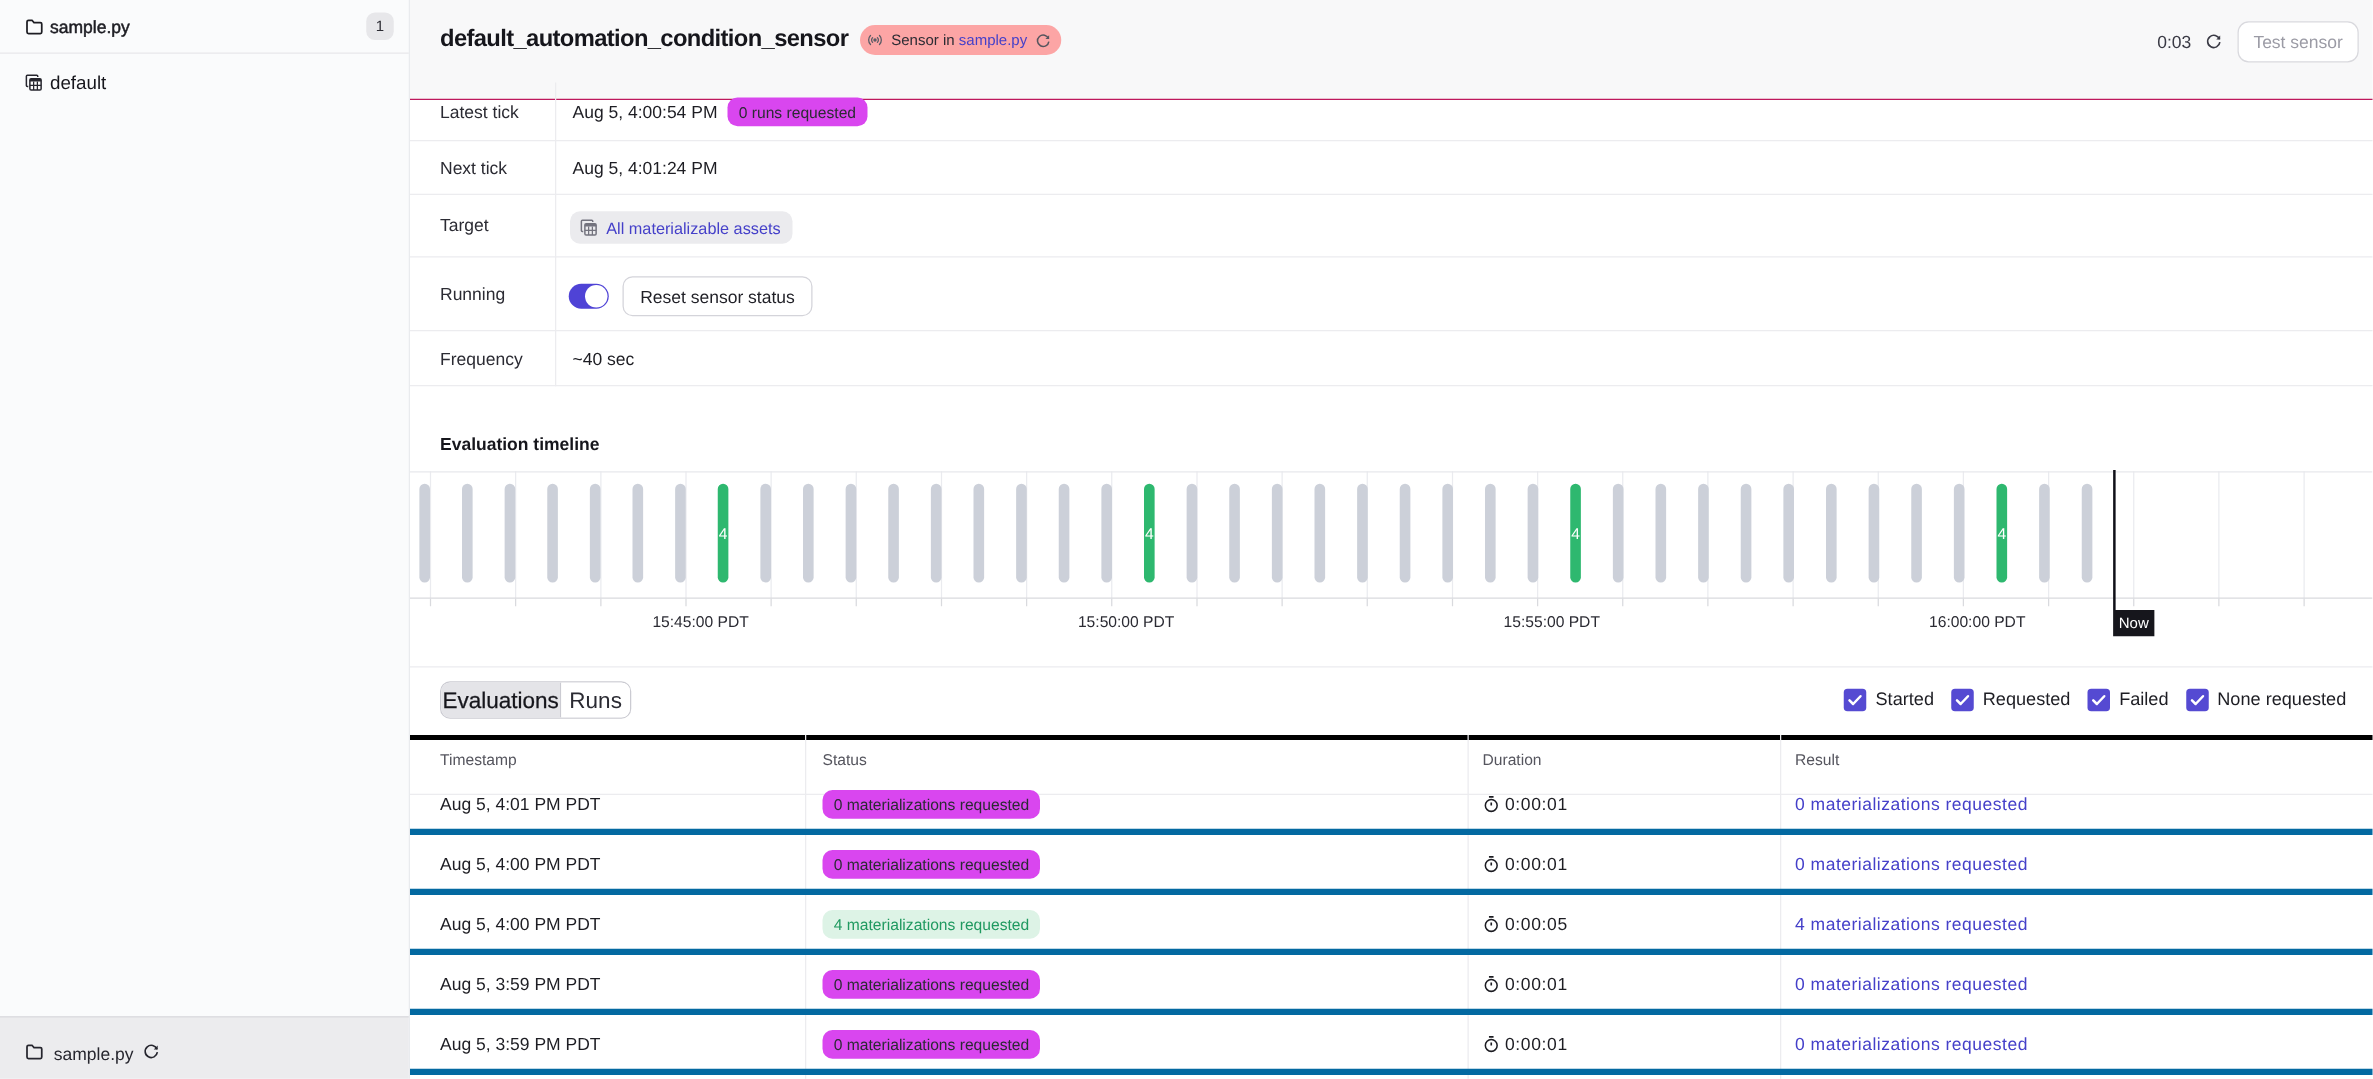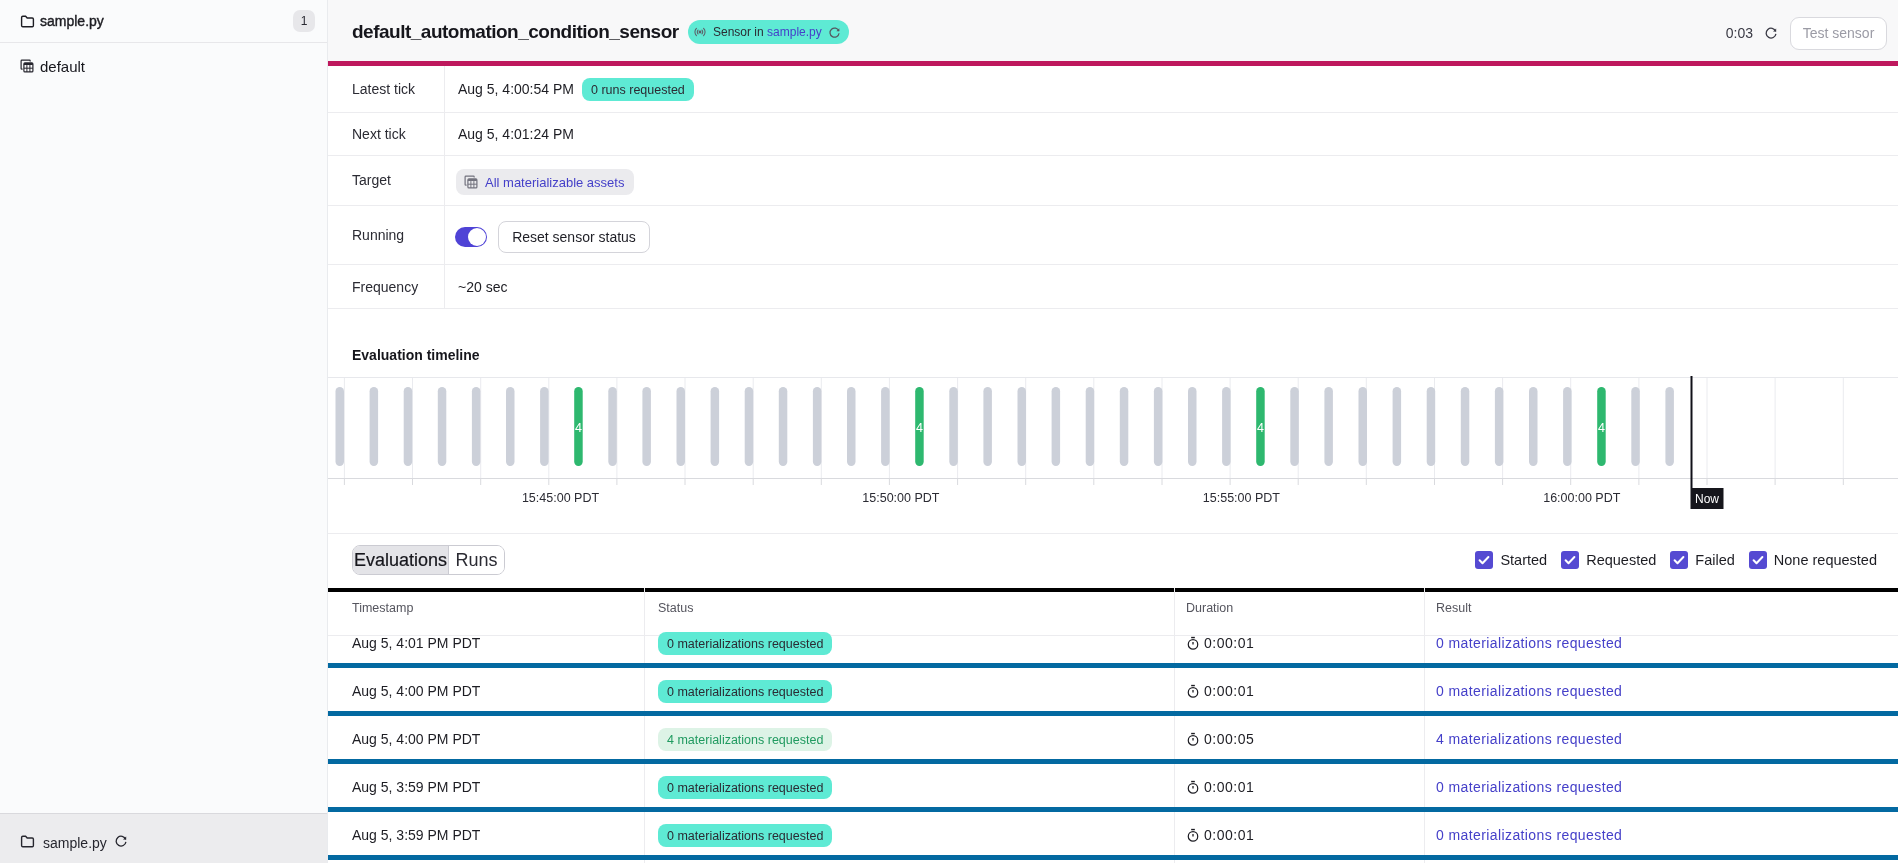--- a/index.html
+++ b/index.html
@@ -12,36 +12,36 @@
   border-bottom:1px solid #e7e7ea; }
 #sbtop .lab { position:absolute; left:40px; top:13px; font-size:14px; font-weight:400; -webkit-text-stroke:0.4px #1d1d23; color:#1d1d23; }
 #sbbadge { position:absolute; left:293px; top:10px; width:22px; height:22px; border-radius:7px;
   background:#e7e7ea; font-size:12px; color:#2b2b33; text-align:center; line-height:22px; }
 #sbdefault { position:absolute; left:40px; top:58px; font-size:15px; color:#16161c; }
 #sbbottom { position:absolute; left:0; bottom:0; width:327px; height:50px;
   background:#ececee; border-top:1px solid #d9d9dd; }
 #sbbottom .lab { position:absolute; left:43px; top:21px; font-size:14px; color:#26262e; }
 .icon { position:absolute; }
 
-#header { position:absolute; left:328px; top:0; width:1570px; height:66px;
-  background:#f8f8f9; border-bottom:5px solid #be185d;text-align:center; }
+#header { position:absolute; left:328px; top:0; width:1570px; height:80px;
+  background:#f8f8f9; border-bottom:1px solid #be185d;text-align:center; }
 #title { position:absolute; left:24px; top:21px; font-size:19px; letter-spacing:-0.5px; font-weight:700; color:#16161c; }
 #hbadge { position:absolute; left:360px; top:20px; height:24px; border-radius:12px;
-  background:#5eead4; display:flex; align-items:center; padding:0 8px 0 5px; gap:6px; font-size:12px; color:#2b2b33; }
+  background:#fca5a5; display:flex; align-items:center; padding:0 8px 0 5px; gap:6px; font-size:12px; color:#2b2b33; }
 #hbadge a { color:#4540c9; text-decoration:none; }
 #hright { position:absolute; right:11px; top:0; height:66px; display:flex; align-items:center; }
 #htimer { font-size:14px; color:#3a3a45; margin-right:11px; }
 #hbtn { width:97px; height:33px; border:1px solid #d9d9de; border-radius:9px; background:#fff;
   color:#9b9ba5; font-size:14px; display:flex; align-items:center; justify-content:center; margin-left:12px; }
 
 .mrow { position:absolute; left:328px; width:1570px; border-bottom:1px solid #ececef; }
 .mlabel { position:absolute; left:24px; font-size:14px; color:#2b2b33; }
 .mval { position:absolute; left:130px; font-size:14px; color:#1d1d23;text-align:center; }
 #mdivider { position:absolute; left:444px; top:66px; width:1px; height:243px; background:#ececef; }
-.pill { display:inline-flex; align-items:center; height:23px; border-radius:8px; background:#5eead4;
+.pill { display:inline-flex; align-items:center; height:23px; border-radius:8px; background:#d946ef;
   font-size:12.5px; color:#2b2b33; padding:0 9px; }
 .tag { display:inline-flex; align-items:center; height:26px; border-radius:8px; background:#ebebee;
   font-size:13px; color:#4540c9; padding:0 10px 0 8px; gap:7px;justify-content:center; }
 #toggle { position:absolute; left:127px; top:21px; width:32px; height:20px; border-radius:10px; background:#4f43d6; }
 #toggle .knob { position:absolute; right:1px; top:1px; width:18px; height:18px; border-radius:9px; background:#fff; }
 #resetbtn { position:absolute; left:170px; top:15px; width:152px; height:32px; border:1px solid #d4d4da;
   border-radius:8px; background:#fff; font-size:14px; color:#1f1f26; display:flex; align-items:center; justify-content:center; }
 
 #evtitle { position:absolute; left:352px; top:347px; font-size:14px; font-weight:700; color:#16161c; }
 #chart { position:absolute; left:328px; top:370px; }
@@ -150,21 +150,21 @@
 </div>
 <div class="mrow" style="top:206px;height:59px">
   <span class="mlabel" style="top:21px">Running</span>
   <div id="toggle">
       <div class="knob"></div>
     </div>
   <div id="resetbtn">Reset sensor status</div>
 </div>
 <div class="mrow" style="top:265px;height:44px">
   <span class="mlabel" style="top:14px">Frequency</span>
-  <span class="mval" style="top:14px">~20 sec</span>
+  <span class="mval" style="top:14px">~40 sec</span>
 </div>
 <div id="mdivider"></div>
 
 <span id="evtitle">Evaluation timeline</span>
 <svg id="chart" width="1570" height="146" viewBox="0 0 1570 146">
 <line x1="16.4" y1="7" x2="16.4" y2="109" stroke="#eaebef" stroke-width="1"></line>
 <line x1="16.4" y1="109" x2="16.4" y2="115" stroke="#d9dade" stroke-width="1"></line>
 <line x1="84.5" y1="7" x2="84.5" y2="109" stroke="#eaebef" stroke-width="1"></line>
 <line x1="84.5" y1="109" x2="84.5" y2="115" stroke="#d9dade" stroke-width="1"></line>
 <line x1="152.7" y1="7" x2="152.7" y2="109" stroke="#eaebef" stroke-width="1"></line>

